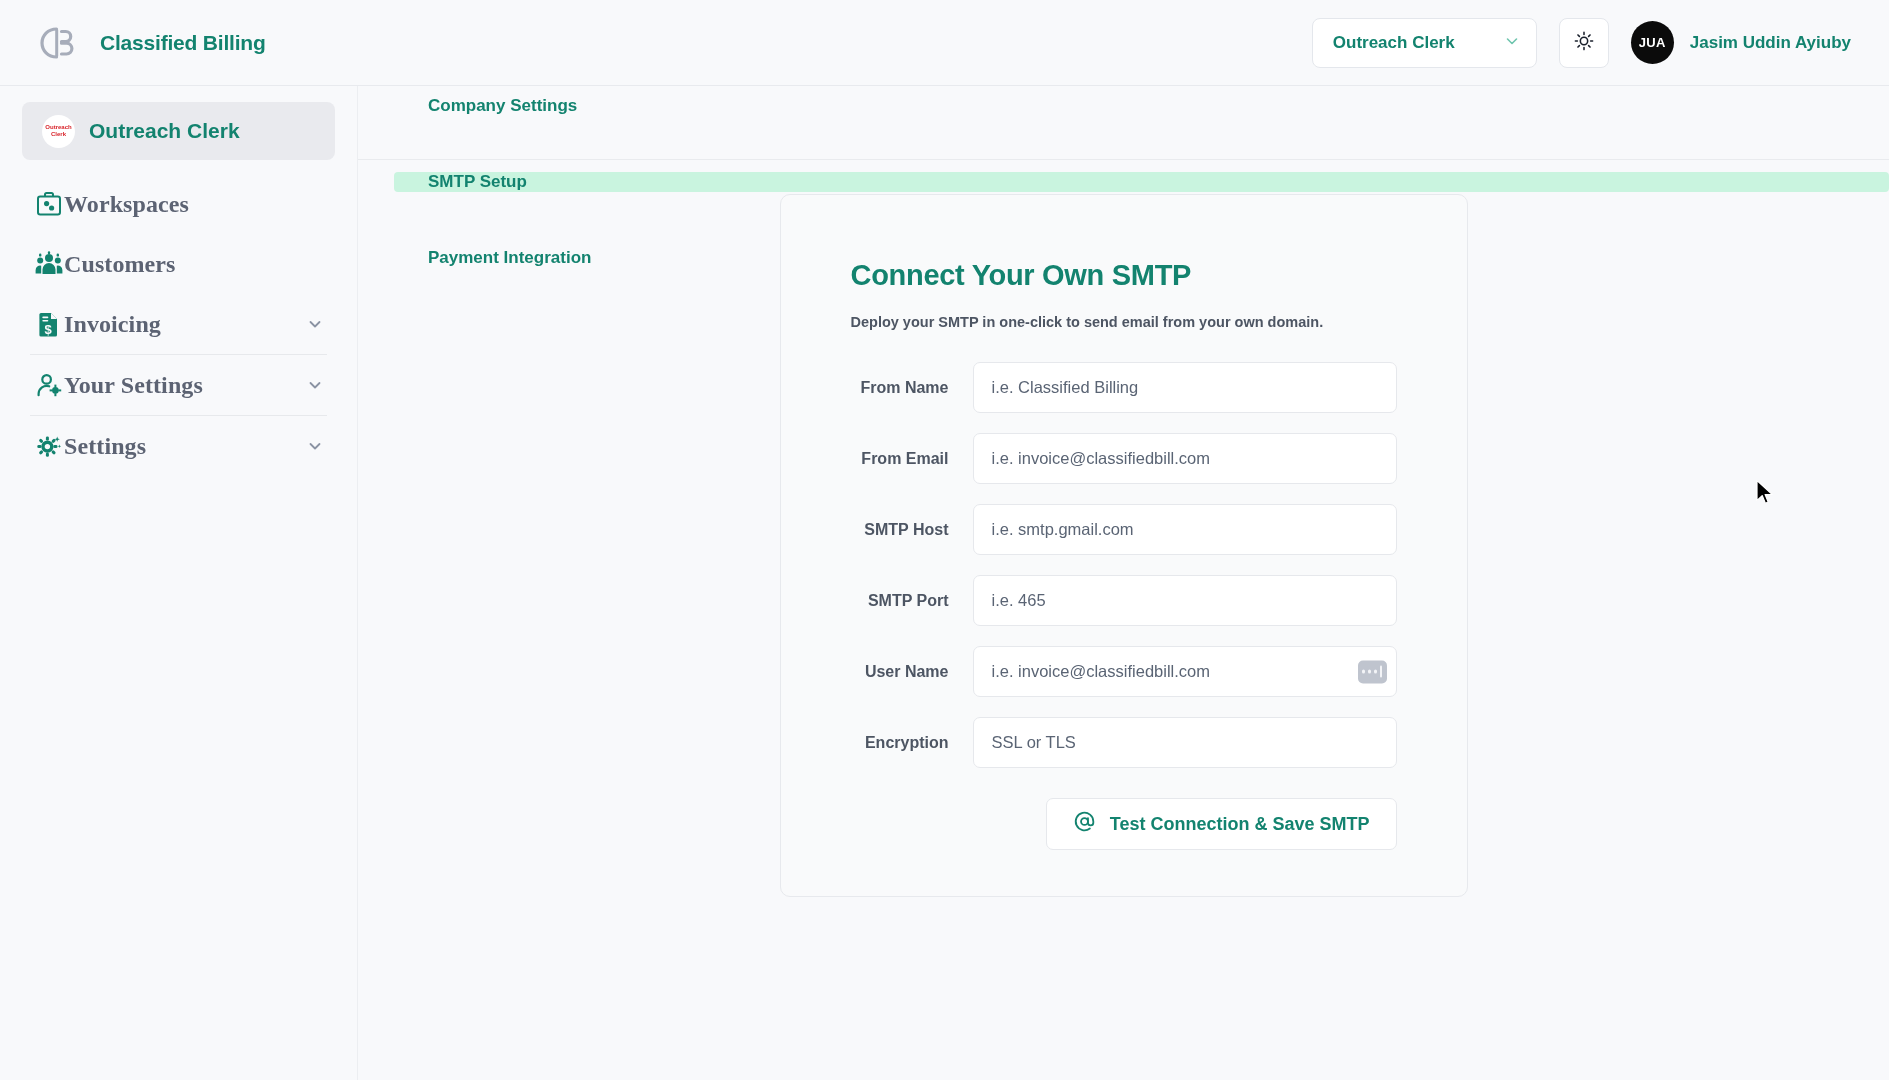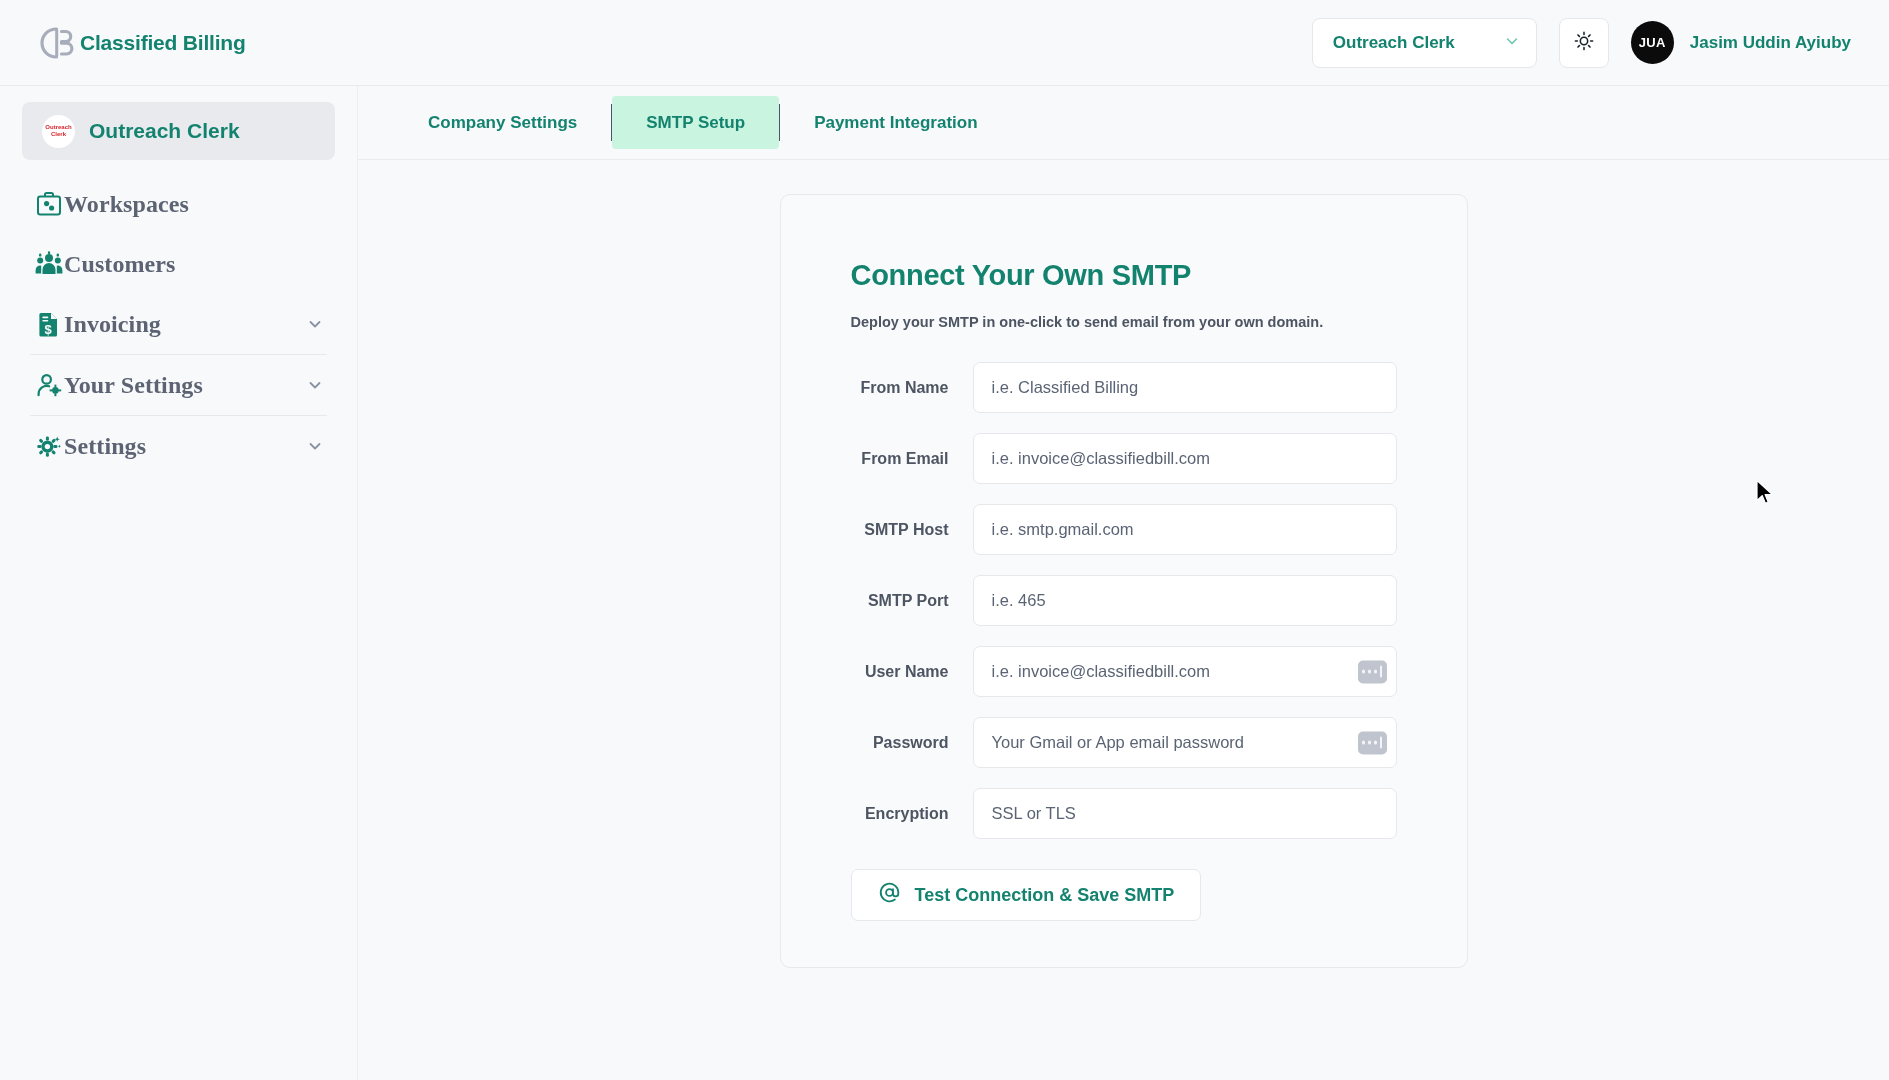--- a/index.html
+++ b/index.html
@@ -13,21 +13,21 @@
   
   .topbar {
     height: 86px;
     background: #f8f9fb;
     border-bottom: 1px solid #e8eaee;
     display: flex;
     align-items: center;
     padding: 0 38px 0 36px;
     position: relative;
   }
-  .brand { display: flex; align-items: center; gap: 4px; }
+  .brand { display: flex; align-items: center; gap: 24px; }
   .brand-logo { width: 40px; height: 40px; display: block; }
   .brand-name {
     font-size: 21px; font-weight: bold; color: #13836f;
     letter-spacing: -0.2px;
   }
   .create-ws-btn {
     margin-left: 32px;
     height: 50px;
     padding: 0 26px;
     background: #ffffff;
@@ -130,20 +130,21 @@
     margin: 0 18px;
   }
 
   
   .main { flex: 1; background: #f8f9fb; min-width: 0; position: relative; }
   .tabs {
     height: 74px;
     display: flex; align-items: stretch;
     border-bottom: 1px solid #e9ebee;
     padding-left: 36px;
+    flex-direction: column;
   }
   .tab {
     display: flex; align-items: center;
     padding: 0 34px;
     font-size: 17px; font-weight: bold;
     color: #13836f;
     cursor: pointer;
     margin: 10px 0;
   }
   .tab.active { background: #c9f4df; border-radius: 4px; }
@@ -209,21 +210,21 @@
     cursor: pointer;
   }
   .autofill i {
     width: 3.2px; height: 3.2px; border-radius: 50%;
     background: #f3f4f7; display: block;
   }
   .autofill .bar {
     width: 1.6px; height: 12px; background: #f3f4f7;
     display: block; margin-left: 1px; border-radius: 1px;
   }
-  .btn-row { display: flex; justify-content: flex-start; margin-top: 30px; }
+  .btn-row { display: flex; justify-content: flex-end; margin-top: 30px; }
   .test-btn {
     height: 52px;
     background: #fff;
     border: 1px solid #e6e8ec;
     border-radius: 7px;
     padding: 0 26px;
     display: flex; align-items: center; gap: 14px;
     color: #13836f;
     font-size: 18px; font-weight: bold;
     cursor: pointer;
@@ -442,32 +443,20 @@
             <input class="finput" type="text" placeholder="i.e. invoice@classifiedbill.com" style="">
             <span class="autofill">
               <i></i>
                 <i></i>
                 <i></i>
                 <span class="bar"></span>
             </span>
           </div>
         </div>
 
-        <div class="frow">
-          <label class="flabel">Password</label>
-          <div class="fwrap">
-            <input class="finput" type="text" placeholder="Your Gmail or App email password" style="">
-            <span class="autofill">
-              <i></i>
-                <i></i>
-                <i></i>
-                <span class="bar"></span>
-            </span>
-          </div>
-        </div>
 
         <div class="frow">
           <label class="flabel">Encryption</label>
           <div class="fwrap">
             <input class="finput" type="text" placeholder="SSL or TLS" style="">
           </div>
         </div>
 
         <div class="btn-row">
           <button class="test-btn">

